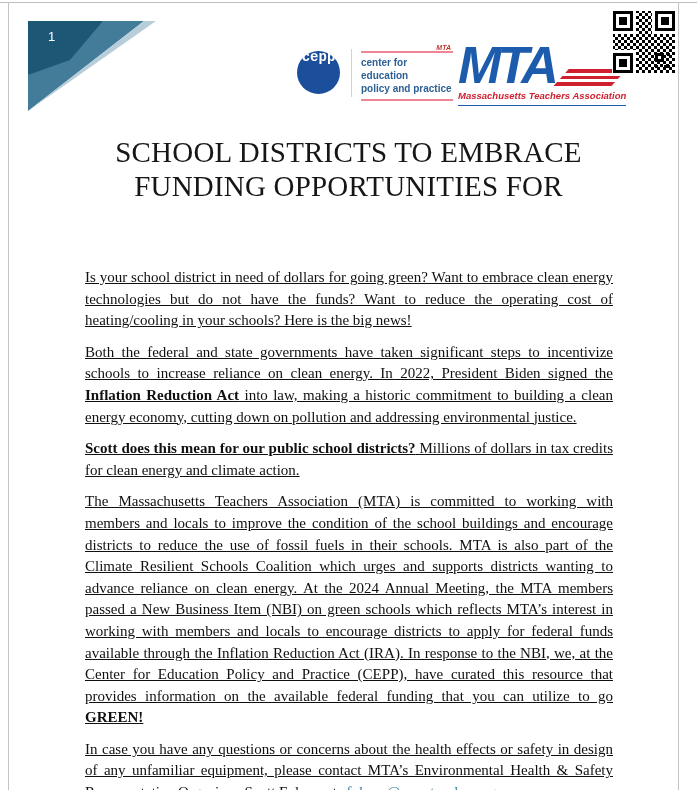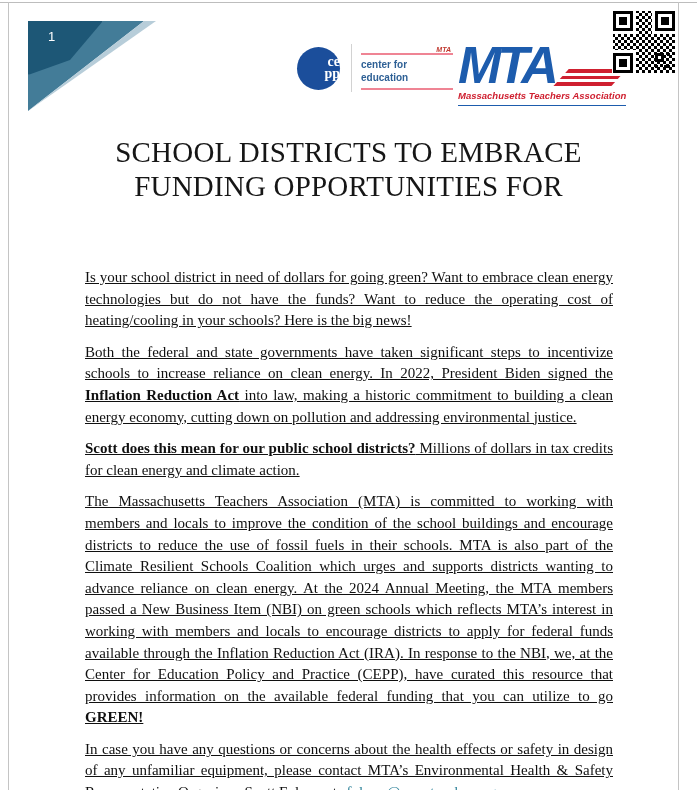--- a/index.html
+++ b/index.html
@@ -18,22 +18,22 @@
   .corner svg { display:block; width:128px; height:90px; }
   .page-num {
     position:absolute; left:20px; top:9px; color:#ffffff;
     font:400 13px/13px "Liberation Sans", sans-serif;
   }
 
   
   .cepp { position:absolute; left:297px; top:44px; display:flex; align-items:center; }
   .cepp-circle {
     width:43px; height:43px; border-radius:50%; background:#1b4e9b; color:#fff;
-    display:flex; flex-direction:column; align-items:flex-end; justify-content:center;
-    font-family:Liberation Serif, serif; font-weight:bold; font-size:14px; line-height:12px;
+    display:flex; flex-direction:row; align-items:flex-start; justify-content:center;
+    font-family:Liberation Mono, monospace; font-weight:bold; font-size:14px; line-height:12px;
   }
   .cepp-divider { width:1px; height:48px; background:#d2d2d2; margin:0 9px 0 11px; }
   .cepp-text { width:92px; font-family:"Liberation Sans", sans-serif; }
   .cepp-mta-mark {
     text-align:right; color:#c0392f; font-size:7px; line-height:7px;
     font-weight:bold; font-style:italic; padding-right:2px;
   }
   .cepp-rule { height:2px; background:#ef8494; }
   .cepp-name { color:#2e6095; font-size:10px; line-height:13px; font-weight:bold; padding:3px 0 4px 0; }
 
@@ -94,20 +94,21 @@
     <div class="cepp-circle">
       <span>ce</span>
       <span>pp</span>
     </div>
     <div class="cepp-divider"></div>
     <div class="cepp-text">
       <div class="cepp-mta-mark">MTA</div>
       <div class="cepp-rule"></div>
       <div class="cepp-name">
         <div>center for education</div>
+        <div>policy and practice</div>
       </div>
       <div class="cepp-rule"></div>
     </div>
   </div>
 
   <div class="mta">
     <div class="mta-acronym">MTA</div>
     <div class="mta-stripes">
         <i></i>
         <i></i>

